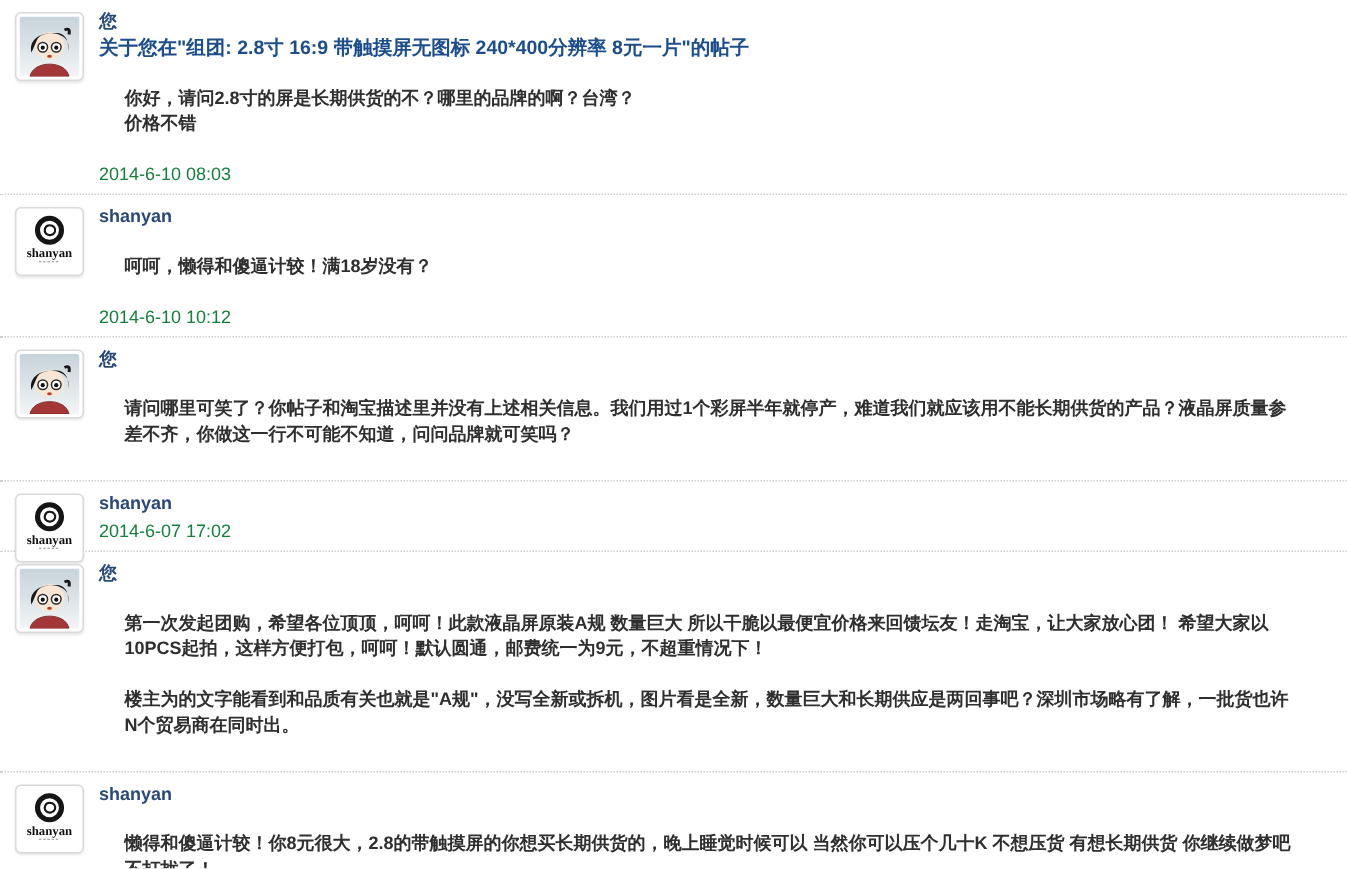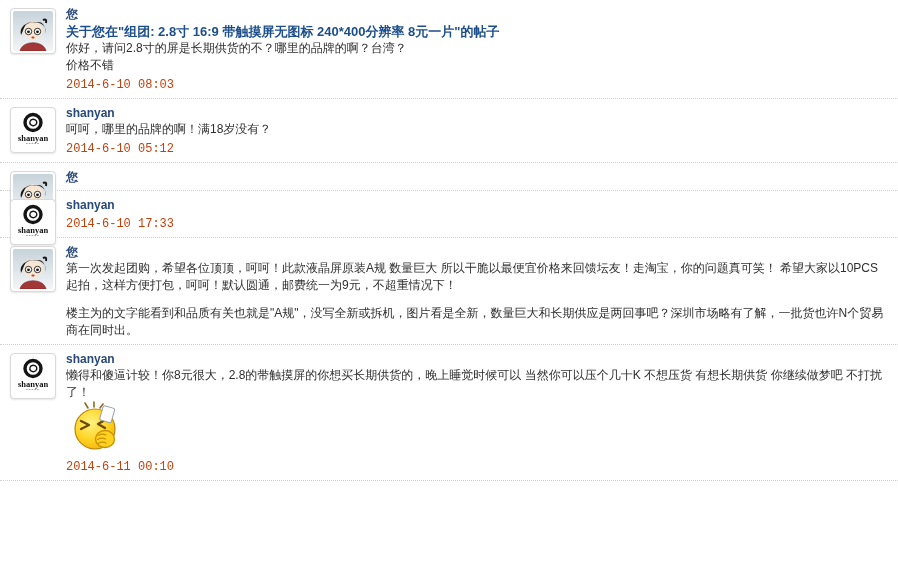--- a/index.html
+++ b/index.html
@@ -29,35 +29,36 @@
     font-size:12px; font-weight:bold; color:#29497b;
     line-height:15px; cursor:pointer;
   }
   .title {
     display:block;
     font-size:13px; font-weight:bold; color:#1c4e8c;
     line-height:17px; margin-top:1px;
     text-decoration:none; cursor:pointer;
   }
   .paras p {
-    margin:0;
+    margin:17px;
     font-size:12px; color:#2f2f2f;
     line-height:17px;
     white-space:pre-line;
+    font-weight:bold;
   }
   .paras p + p { margin-top:11px; }
   .emoticon {
     display:inline-block;
     width:50px; height:50px;
     margin-left:4px;
     vertical-align:baseline;
   }
   .time {
-    font-size:12px; color:#c2410c;
-    line-height:16px; margin-top:3px;font-family:Liberation Mono, monospace;
+    font-size:12px; color:#15803d;
+    line-height:16px; margin-top:3px;
   }
 </style>
 </head>
 <body>
 
 <div class="thread">
   <div class="msg">
     <div class="avatar-box">
   <svg width="40" height="40" viewBox="0 0 40 40">
     <defs>
@@ -96,23 +97,23 @@
     <circle cx="20" cy="12.5" r="8" fill="none" stroke="#151515" stroke-width="3.4"></circle>
     <path d="M20 9.2 c3 0 4.4 2.2 3.6 4.4 c-0.8 2.2 -4 2.8 -5.8 1.2 c-1.8 -1.6 -1 -5.6 2.2 -5.6 Z" fill="none" stroke="#151515" stroke-width="1.4"></path>
     <text class="logo-label" x="20" y="30.5" text-anchor="middle" font-family="Liberation Serif, DejaVu Serif, serif" font-weight="bold" font-size="8.5" fill="#111111">shanyan</text>
     <line x1="13" y1="33.5" x2="27" y2="33.5" stroke="#8a8a8a" stroke-width="0.8" stroke-dasharray="1.6 1.2"></line>
   </svg>
 </div>
     <div class="content">
       <div class="author">shanyan</div>
 
       <div class="paras">
-          <p>呵呵，哪里的品牌的啊！满18岁没有？</p>
-        </div>
-      <div class="time">2014-6-10 05:12</div>
+          <p>呵呵，懒得和傻逼计较！满18岁没有？</p>
+        </div>
+      <div class="time">2014-6-10 10:12</div>
     </div>
   </div>
 
   <div class="msg">
     <div class="avatar-box">
   <svg width="40" height="40" viewBox="0 0 40 40">
     <defs>
       <linearGradient id="gavbg" x1="0" y1="0" x2="0" y2="1">
         <stop offset="0" stop-color="#c7d3da"></stop>
         <stop offset="1" stop-color="#f2f5f6"></stop>
@@ -126,37 +127,40 @@
     <circle cx="15.5" cy="20.5" r="3.2" fill="#ffffff" stroke="#2b2b2b" stroke-width="1"></circle>
     <circle cx="24.5" cy="20.5" r="3.2" fill="#ffffff" stroke="#2b2b2b" stroke-width="1"></circle>
     <circle cx="15.5" cy="20.8" r="1.4" fill="#111"></circle>
     <circle cx="24.5" cy="20.8" r="1.4" fill="#111"></circle>
     <ellipse cx="20" cy="26.5" rx="1.6" ry="1" fill="#c0392b"></ellipse>
   </svg>
 </div>
     <div class="content">
       <div class="author">您</div>
 
+      <div class="paras">
+          <p>请问哪里可笑了？你帖子和淘宝描述里并没有上述相关信息。我们用过1个彩屏半年就停产，难道我们就应该用不能长期供货的产品？液晶屏质量参差不齐，你做这一行不可能不知道，问问品牌就可笑吗？</p>
+        </div>
     </div>
   </div>
 
   <div class="msg">
     <div class="avatar-box">
   <svg width="40" height="40" viewBox="0 0 40 40">
     <rect width="40" height="40" fill="#ffffff"></rect>
     <circle cx="20" cy="12.5" r="8" fill="none" stroke="#151515" stroke-width="3.4"></circle>
     <path d="M20 9.2 c3 0 4.4 2.2 3.6 4.4 c-0.8 2.2 -4 2.8 -5.8 1.2 c-1.8 -1.6 -1 -5.6 2.2 -5.6 Z" fill="none" stroke="#151515" stroke-width="1.4"></path>
     <text class="logo-label" x="20" y="30.5" text-anchor="middle" font-family="Liberation Serif, DejaVu Serif, serif" font-weight="bold" font-size="8.5" fill="#111111">shanyan</text>
     <line x1="13" y1="33.5" x2="27" y2="33.5" stroke="#8a8a8a" stroke-width="0.8" stroke-dasharray="1.6 1.2"></line>
   </svg>
 </div>
     <div class="content">
       <div class="author">shanyan</div>
 
-      <div class="time">2014-6-10 17:33</div>
+      <div class="time">2014-6-07 17:02</div>
     </div>
   </div>
 
   <div class="msg">
     <div class="avatar-box">
   <svg width="40" height="40" viewBox="0 0 40 40">
     <defs>
       <linearGradient id="gavbg" x1="0" y1="0" x2="0" y2="1">
         <stop offset="0" stop-color="#c7d3da"></stop>
         <stop offset="1" stop-color="#f2f5f6"></stop>
@@ -171,21 +175,21 @@
     <circle cx="24.5" cy="20.5" r="3.2" fill="#ffffff" stroke="#2b2b2b" stroke-width="1"></circle>
     <circle cx="15.5" cy="20.8" r="1.4" fill="#111"></circle>
     <circle cx="24.5" cy="20.8" r="1.4" fill="#111"></circle>
     <ellipse cx="20" cy="26.5" rx="1.6" ry="1" fill="#c0392b"></ellipse>
   </svg>
 </div>
     <div class="content">
       <div class="author">您</div>
 
       <div class="paras">
-          <p>第一次发起团购，希望各位顶顶，呵呵！此款液晶屏原装A规 数量巨大 所以干脆以最便宜价格来回馈坛友！走淘宝，你的问题真可笑！ 希望大家以10PCS起拍，这样方便打包，呵呵！默认圆通，邮费统一为9元，不超重情况下！</p>
+          <p>第一次发起团购，希望各位顶顶，呵呵！此款液晶屏原装A规 数量巨大 所以干脆以最便宜价格来回馈坛友！走淘宝，让大家放心团！ 希望大家以10PCS起拍，这样方便打包，呵呵！默认圆通，邮费统一为9元，不超重情况下！</p>
           <p>楼主为的文字能看到和品质有关也就是"A规"，没写全新或拆机，图片看是全新，数量巨大和长期供应是两回事吧？深圳市场略有了解，一批货也许N个贸易商在同时出。</p>
         </div>
     </div>
   </div>
 
   <div class="msg">
     <div class="avatar-box">
   <svg width="40" height="40" viewBox="0 0 40 40">
     <rect width="40" height="40" fill="#ffffff"></rect>
     <circle cx="20" cy="12.5" r="8" fill="none" stroke="#151515" stroke-width="3.4"></circle>

